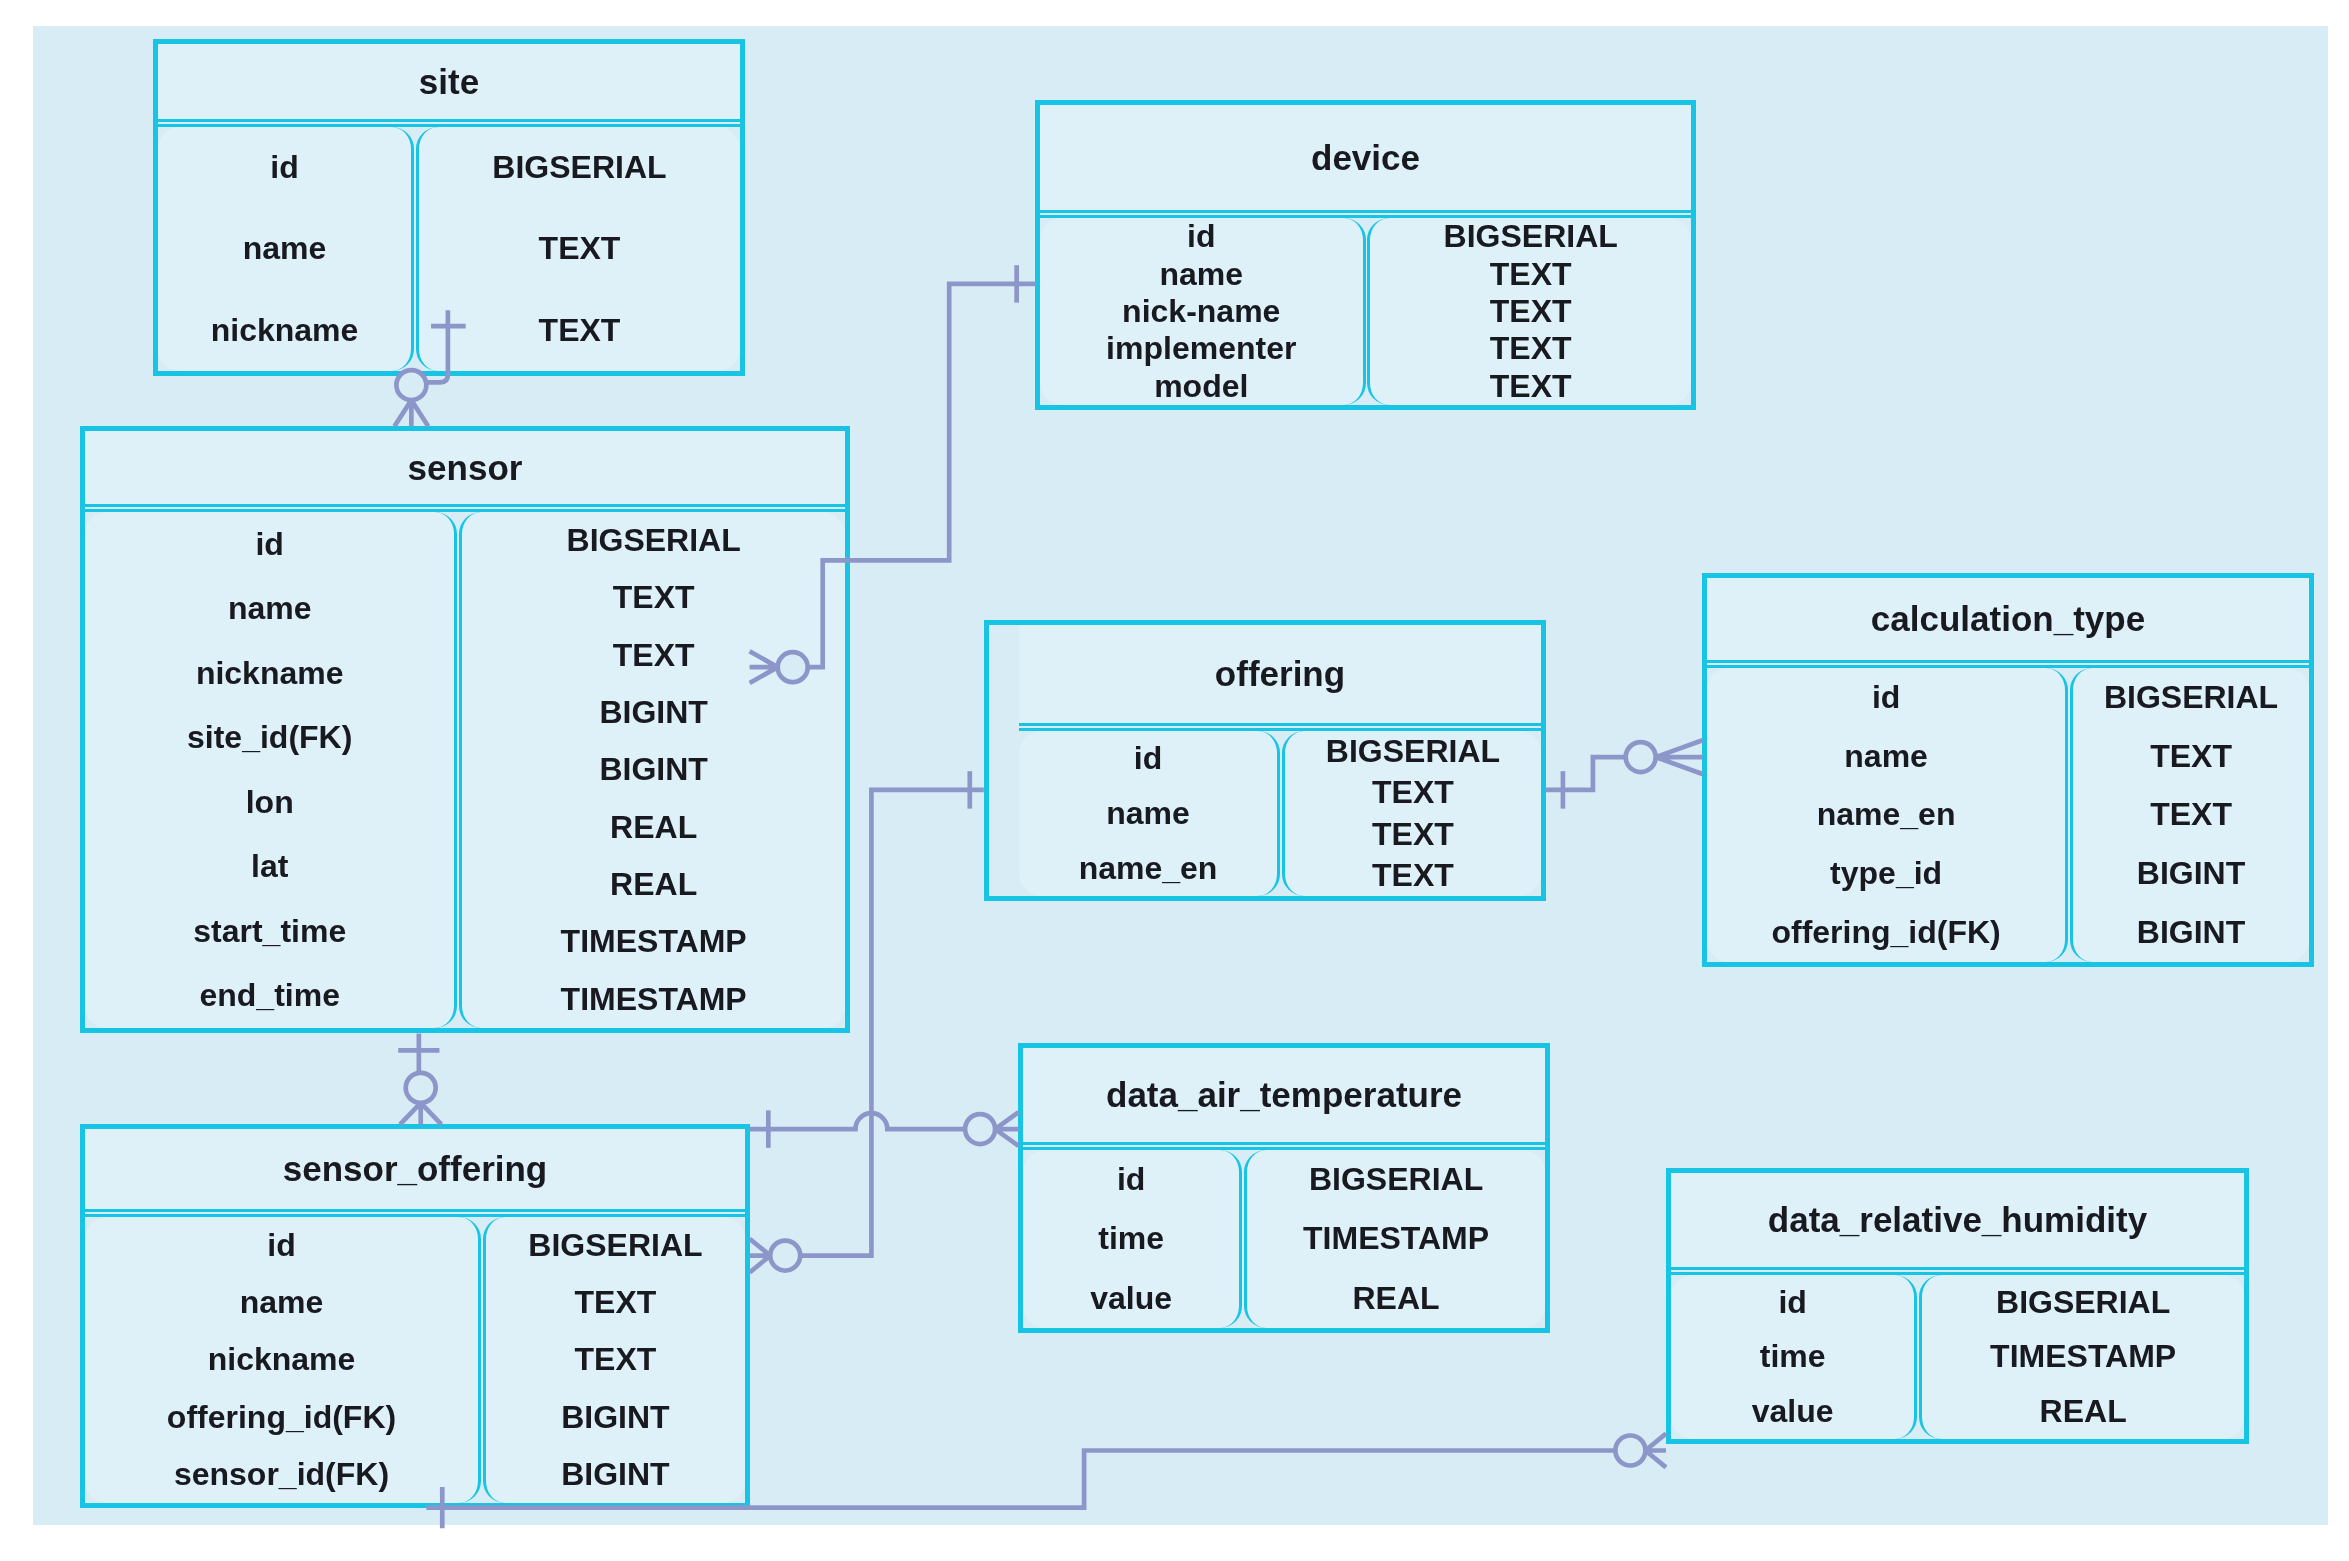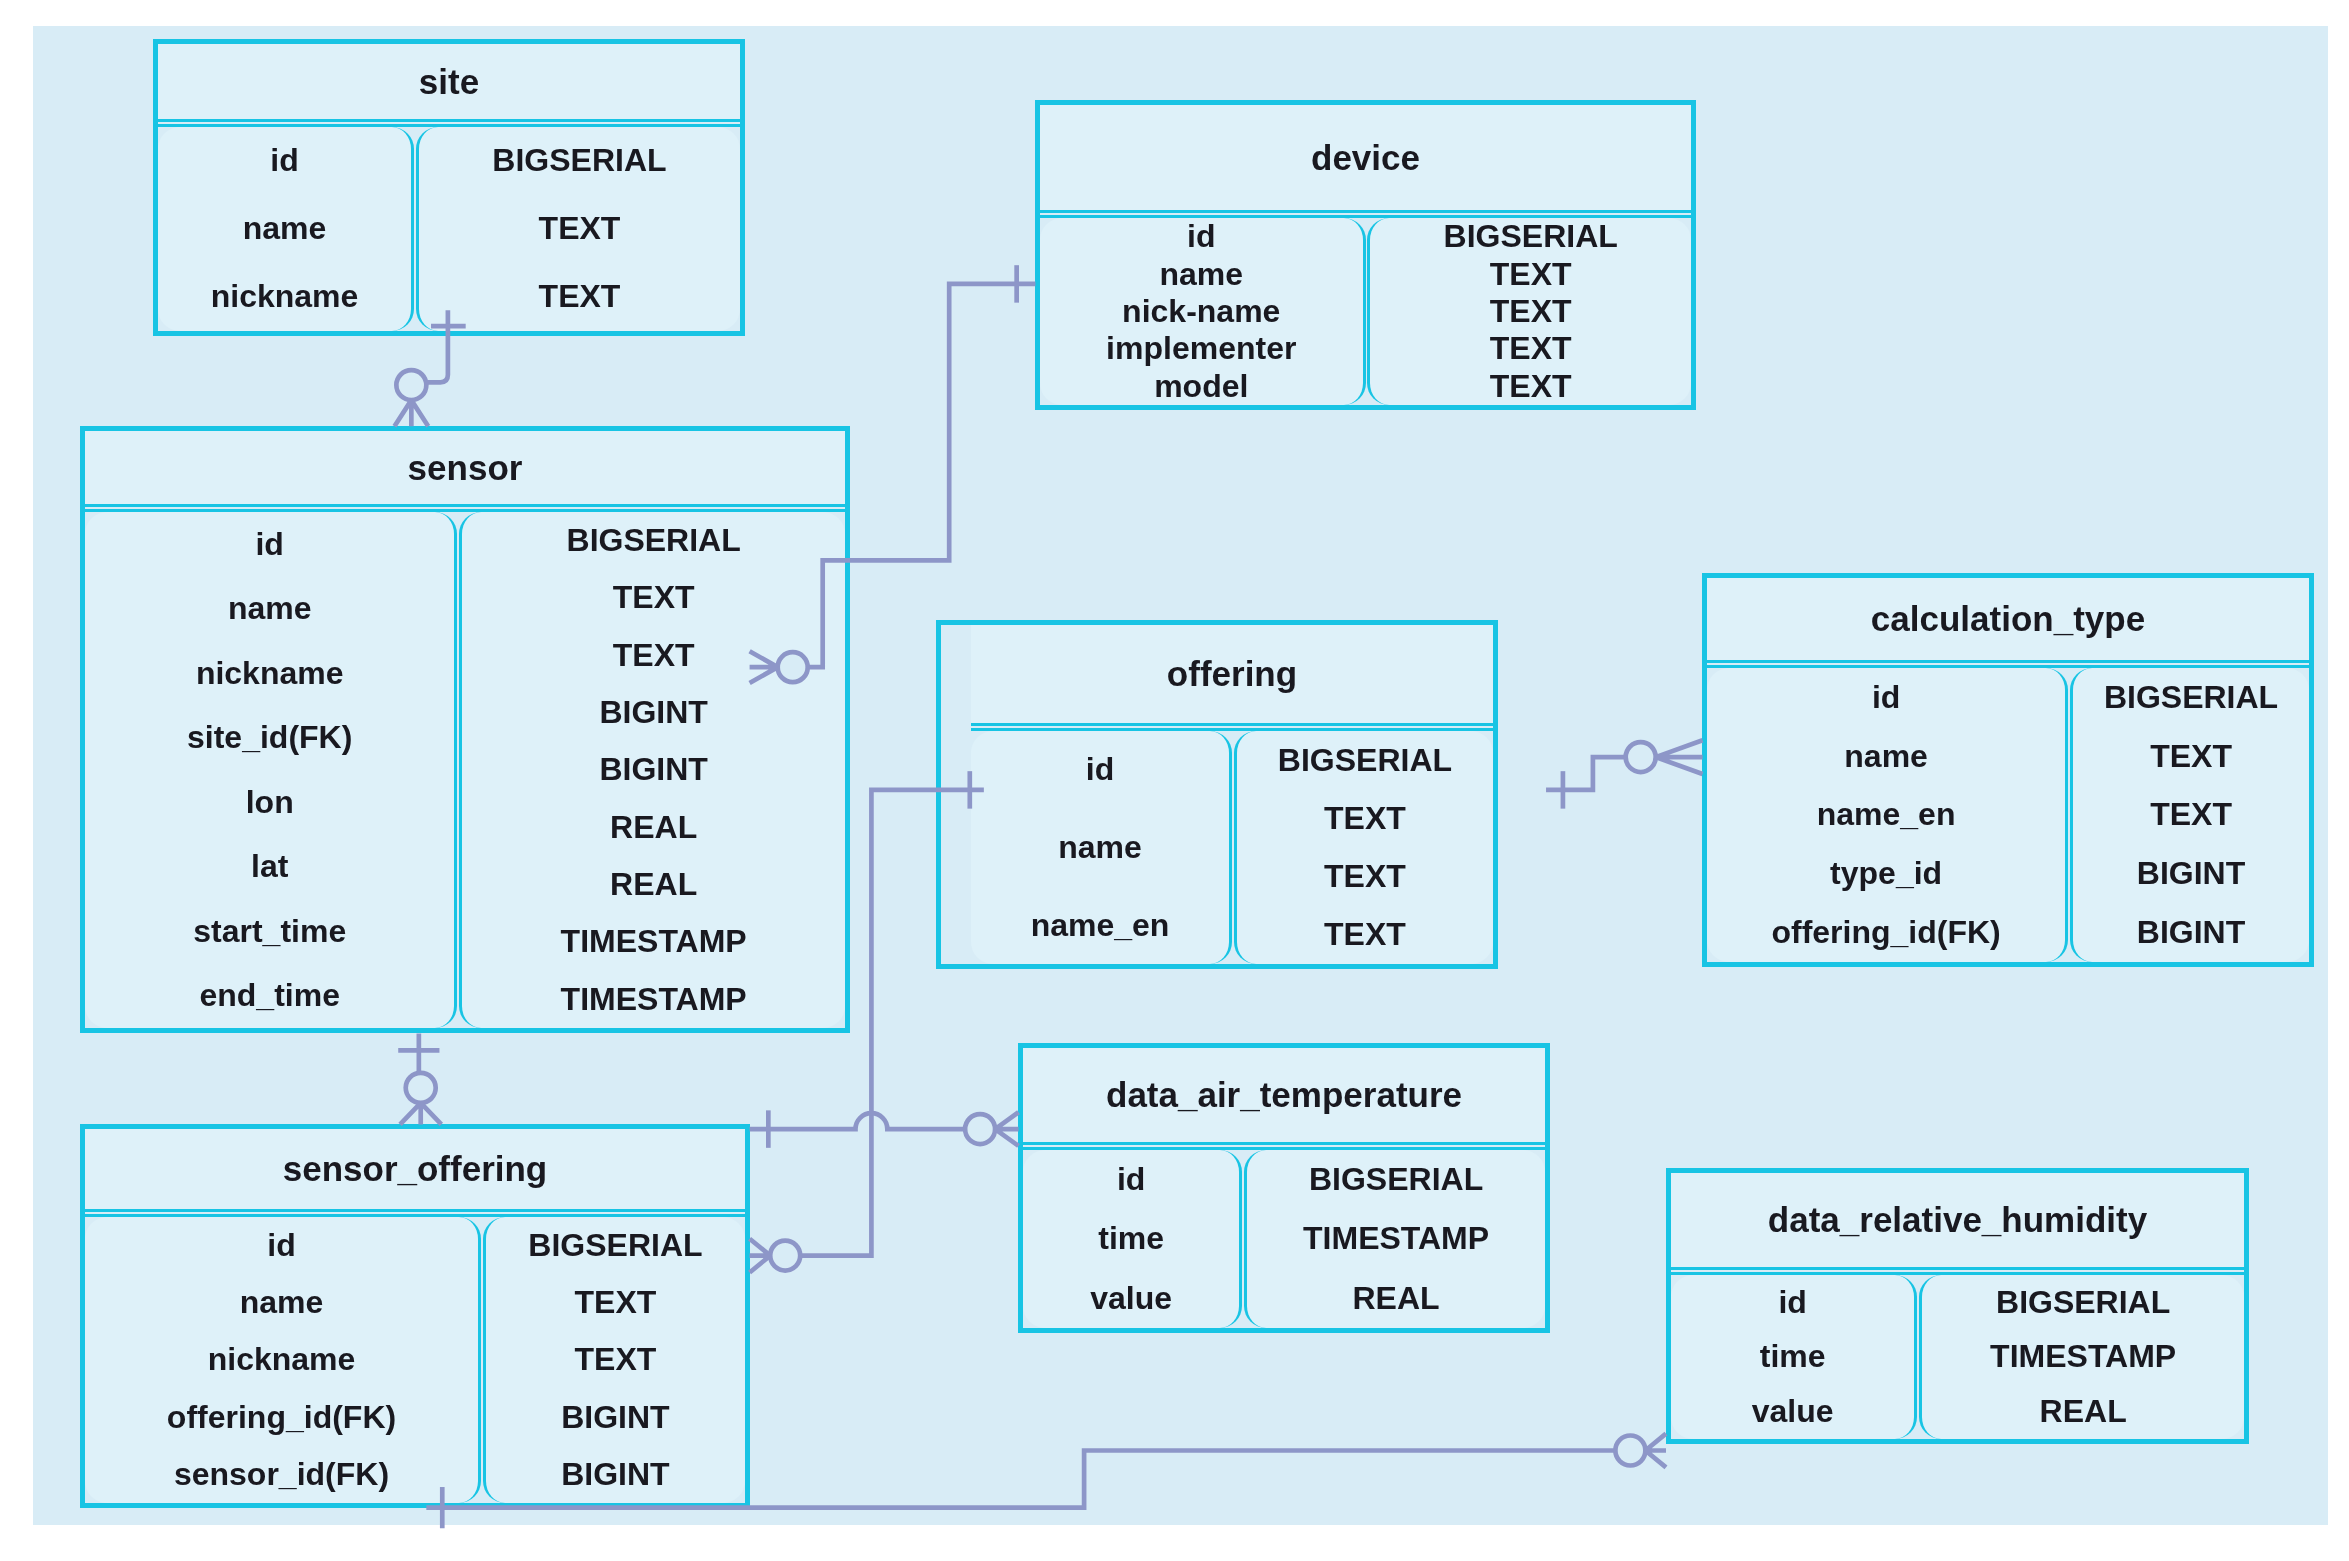--- a/index.html
+++ b/index.html
@@ -57,21 +57,21 @@
     stroke:var(--line);stroke-width:5;fill:none;
   }
   svg.rel circle{fill:var(--bg);}
 </style>
 </head>
 <body>
 
 <div class="canvas">
   <div class="board"></div>
 
-  <div class="etable" style="left:153px;top:39px;width:592px;height:297px;--hh:75px;--fw:44%;">
+  <div class="etable" style="left:153px;top:39px;width:592px;height:337px;--hh:75px;--fw:44%;">
     <div class="hdr">site</div>
     <div class="body">
       <div class="col col-f">
           <div class="cell">id</div>
           <div class="cell">name</div>
           <div class="cell">nickname</div>
         </div>
       <div class="col col-t">
           <div class="cell">BIGSERIAL</div>
           <div class="cell">TEXT</div>
@@ -120,21 +120,21 @@
           <div class="cell">BIGINT</div>
           <div class="cell">BIGINT</div>
           <div class="cell">REAL</div>
           <div class="cell">REAL</div>
           <div class="cell">TIMESTAMP</div>
           <div class="cell">TIMESTAMP</div>
         </div>
     </div>
   </div>
 
-  <div class="etable" style="left:936px;top:620px;width:562px;height:349px;padding-left:30px;--hh:98px;--fw:50%;">
+  <div class="etable" style="left:984px;top:620px;width:562px;height:281px;padding-left:30px;--hh:98px;--fw:50%;">
     <div class="hdr">offering</div>
     <div class="body">
       <div class="col col-f">
           <div class="cell">id</div>
           <div class="cell">name</div>
           <div class="cell">name_en</div>
         </div>
       <div class="col col-t">
           <div class="cell">BIGSERIAL</div>
           <div class="cell">TEXT</div>

